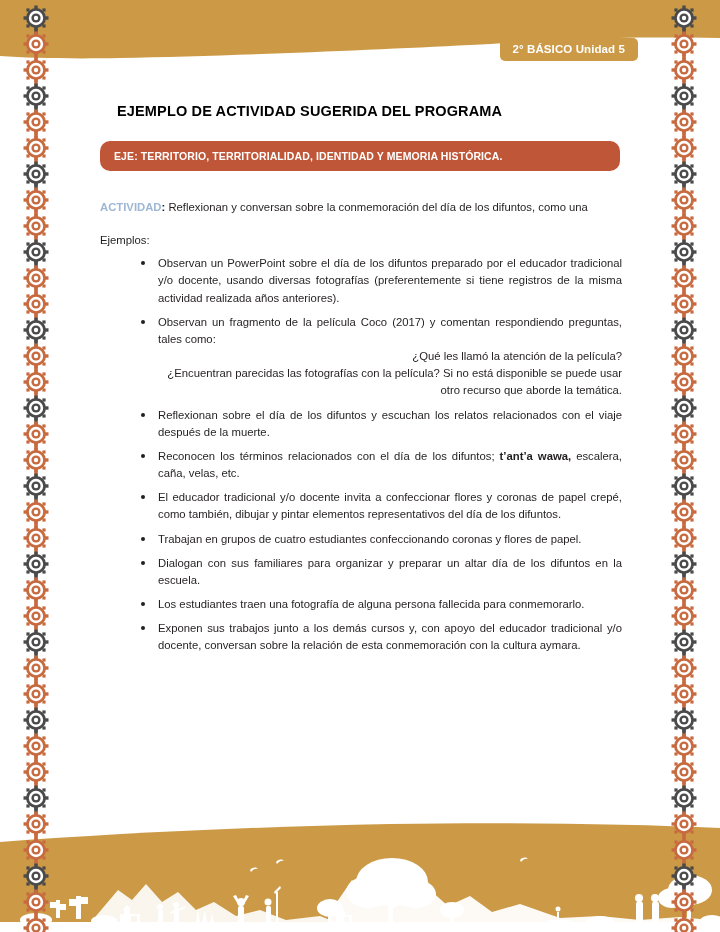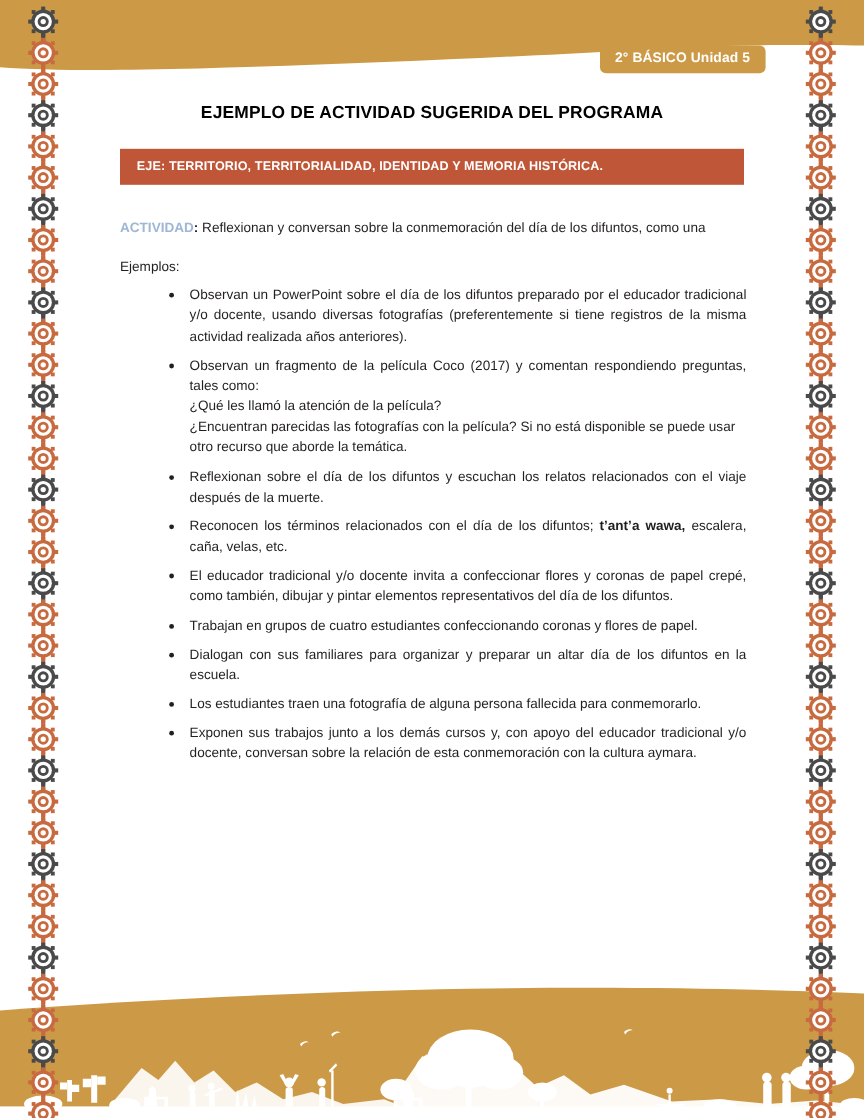--- a/index.html
+++ b/index.html
@@ -68,41 +68,42 @@
   
   .sheet {
     position: absolute;
     left: 0;
     top: 0;
     width: 720px;
     z-index: 3;
   }
 
   .doc-title {
-    margin: 0;
+    margin: 17px;
     padding: 86px 100px 0;
-    text-align: center;
+    text-align: left;
     font-size: 14.5px;
     font-weight: bold;
     letter-spacing: .15px;
     color: #000000;
   }
 
   .eje-banner {
     margin: 22px 100px 0;
     background: #be5637;
     color: #ffffff;
     font-size: 10.5px;
     font-weight: bold;
     letter-spacing: .1px;
     padding: 9px 0 9px 14px;
     box-sizing: border-box;
     min-height: 28px;
     display: flex;
     align-items: center;
+    border-radius: 10px;
   }
 
   .body-block {
     margin: 0;
     padding: 28px 98px 0 100px;
     font-size: 11.3px;
     line-height: 1.52;
   }
 
   .activity-line {
@@ -148,21 +149,21 @@
     top: 6px;
     width: 4px;
     height: 4px;
     background: #231f20;
     border-radius: 50%;
   }
   ul.examples > li:last-child { margin-bottom: 0; }
 
   ul.examples > li .sub {
     display: block;
-    text-align: left;
+    text-align: right;
   }
   b, .bold { font-weight: bold; margin-top: 24px; }
 
   .nojustify { text-align: center; }
 </style>
 </head>
 <body>
 
 <div class="page-frame">
 

